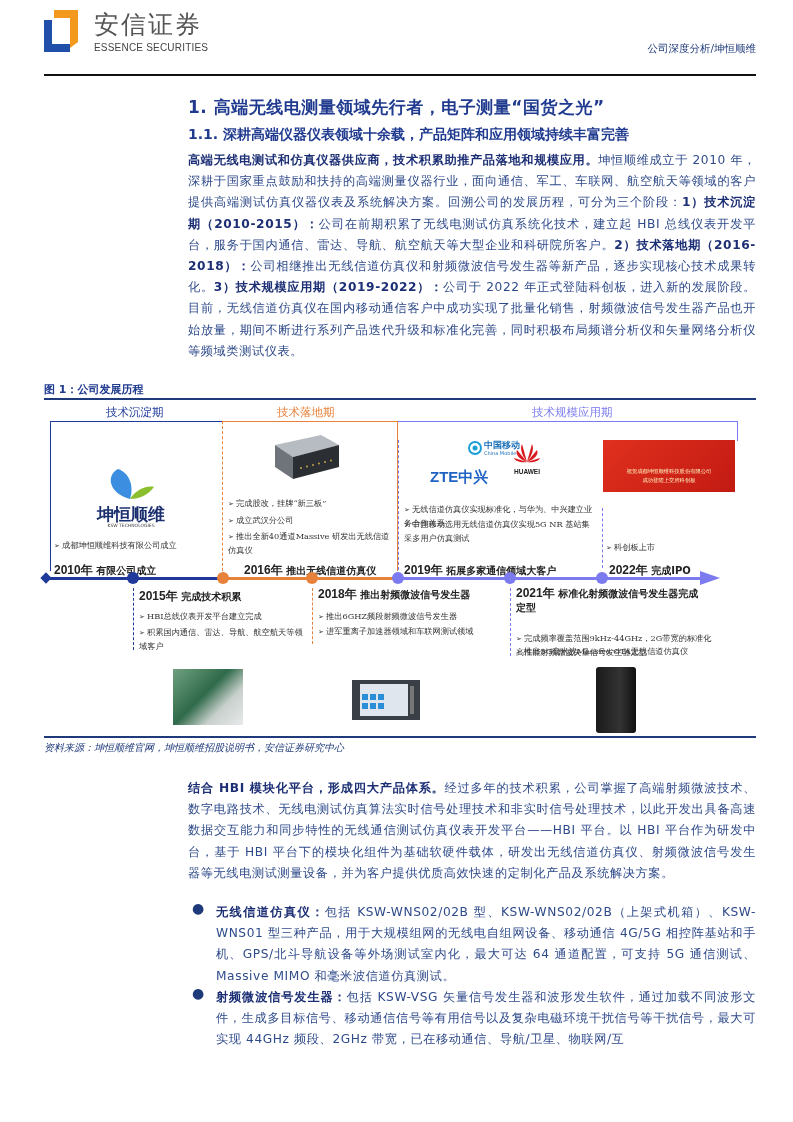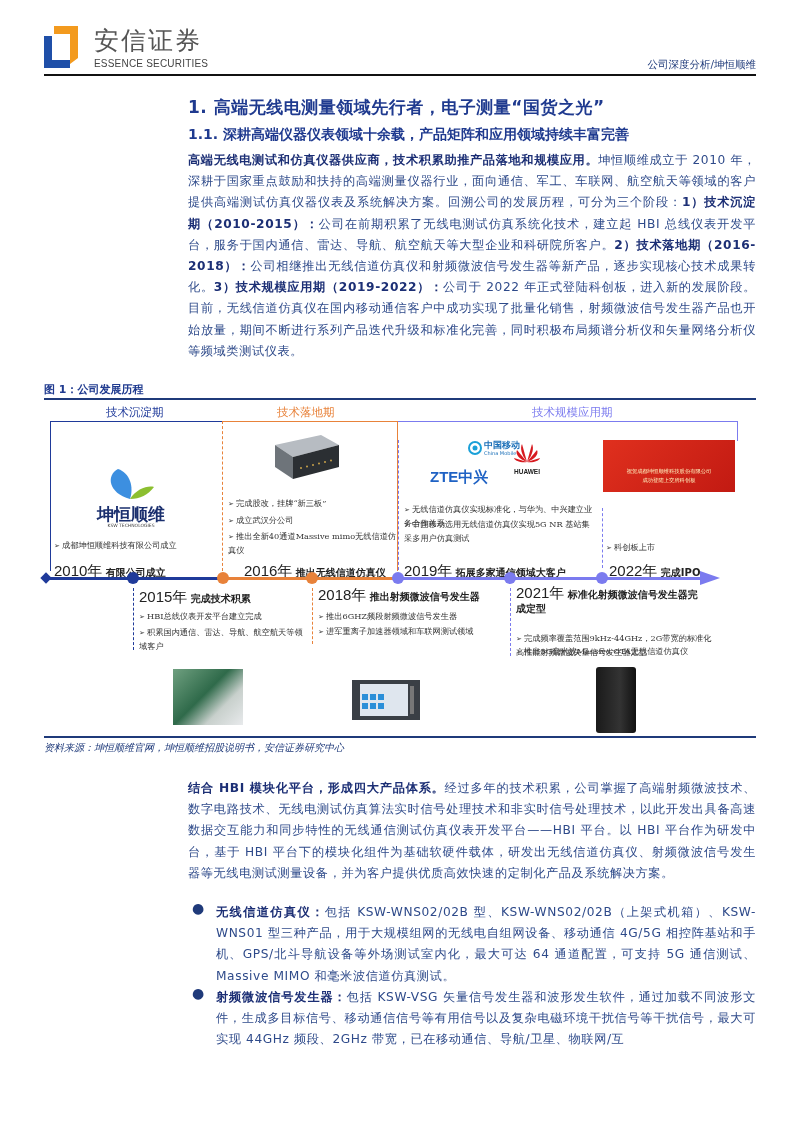--- a/index.html
+++ b/index.html
@@ -1,20 +1,20 @@
 <!DOCTYPE html>
 <html><head>
 <meta charset="utf-8">
 <style>
   * { box-sizing: border-box; margin: 0; padding: 0; }
   html, body { width: 793px; height: 1122px; background: #ffffff; overflow: hidden; }
   body { position: relative; font-family: "DejaVu Sans", "Liberation Sans", sans-serif; color: #1f3a7a; }
 
   
-  .header { position: absolute; left: 44px; top: 24px; width: 712px; height: 50px; }
+  .header { position: absolute; left: 44px; top: 8px; width: 712px; height: 50px; }
   .logo-mark { position: absolute; left: 0; top: 2px; width: 34px; height: 42px; }
   .logo-cn { position: absolute; left: 50px; top: 0px; font-size: 25px; color: #555; letter-spacing: 2px; font-family: "DejaVu Sans", sans-serif; }
   .logo-en { position: absolute; left: 50px; top: 34px; font-size: 10px; color: #444; font-family: "Liberation Sans", sans-serif; letter-spacing: 0.2px; }
   .header-right { position: absolute; right: 0; top: 34px; font-size: 10.5px; color: #1f3a7a; font-family: "DejaVu Serif", serif; }
   .header-rule { position: absolute; left: 44px; top: 74px; width: 712px; height: 1.5px; background: #111; }
 
   
   .content { position: absolute; left: 188px; width: 568px; }
   .h1 { position: absolute; left: 188px; top: 96px; font-size: 17px; font-weight: bold; color: #1f3a8f; letter-spacing: 0.5px; }
   .h2 { position: absolute; left: 188px; top: 126px; font-size: 14px; font-weight: bold; color: #1f3a8f; }
@@ -28,21 +28,21 @@
   .fig-rule-bot { position: absolute; left: 44px; top: 736px; width: 712px; height: 1.5px; background: #1f3a7a; }
   .fig-source { position: absolute; left: 44px; top: 741px; font-size: 10px; font-style: italic; color: #1f3a7a; font-family: "DejaVu Serif", serif; }
 
   .phase-label { position: absolute; top: 405px; font-size: 11.5px; font-family: "DejaVu Serif", serif; }
   .phase-box { position: absolute; top: 421px; height: 150px; border: 1.5px solid; border-bottom: none; }
 
   .bullet { position: absolute; font-size: 8.2px; line-height: 13px; color: #333; font-family: "DejaVu Serif", serif; }
   .bullet::before { content: "➢ "; font-size: 7px; }
 
   .year-label { position: absolute; font-size: 10px; font-weight: bold; color: #222; white-space: nowrap; }
-  .year-label .yr { font-family: "Liberation Sans", sans-serif; font-weight: normal; font-size: 15px; }
+  .year-label .yr { font-family: "Liberation Sans", sans-serif; font-weight: bold; font-size: 12px; }
 
   .tick { position: absolute; width: 1.5px; }
   .timeline { position: absolute; top: 577px; height: 3px; }
   .dot { position: absolute; top: 572px; width: 12px; height: 12px; border-radius: 50%; }
   .arrow { position: absolute; left: 700px; top: 571px; width: 0; height: 0; border-top: 7px solid transparent; border-bottom: 7px solid transparent; border-left: 20px solid #7b7bef; }
   .diamond { position: absolute; left: 42px; top: 574px; width: 8px; height: 8px; background: #1f3a9a; transform: rotate(45deg); }
 
   
   .img { position: absolute; }
 
@@ -137,21 +137,21 @@
 
 <div class="img" style="left:603px;top:440px;width:132px;height:52px;background:linear-gradient(135deg,#e0301e,#c21a12);">
   <div style="position:absolute;left:0;right:0;top:28px;text-align:center;font-size:5.3px;color:#fff3c0;">祝贺成都坤恒顺维科技股份有限公司</div>
   <div style="position:absolute;left:0;right:0;top:37px;text-align:center;font-size:5.3px;color:#fff3c0;">成功登陆上交所科创板</div>
 </div>
 
 <div class="bullet" style="left:54px;top:539px;width:165px;">成都坤恒顺维科技有限公司成立</div>
 
 <div class="bullet" style="left:228px;top:497px;width:168px;">完成股改，挂牌“新三板”</div>
 <div class="bullet" style="left:228px;top:514px;width:168px;">成立武汉分公司</div>
-<div class="bullet" style="left:228px;top:530px;width:168px;">推出全新40通道Massive mimo无线信道仿真仪</div>
+<div class="bullet" style="left:228px;top:530px;width:168px;">推出全新40通道Massive 研发出无线信道仿真仪</div>
 
 <div class="bullet" style="left:404px;top:503px;width:190px;">无线信道仿真仪实现标准化，与华为、中兴建立业务合作关系</div>
 <div class="bullet" style="left:404px;top:518px;width:190px;">中国移动选用无线信道仿真仪实现5G NR 基站集采多用户仿真测试</div>
 
 <div class="bullet" style="left:606px;top:541px;width:120px;">科创板上市</div>
 
 <div class="year-label" style="left:54px;top:562px;"><span class="yr">2010年</span> <span>有限公司成立</span></div>
 <div class="year-label" style="left:244px;top:562px;"><span class="yr">2016年</span> <span>推出无线信道仿真仪</span></div>
 <div class="year-label" style="left:404px;top:562px;"><span class="yr">2019年</span> <span>拓展多家通信领域大客户</span></div>
 <div class="year-label" style="left:609px;top:562px;"><span class="yr">2022年</span> <span>完成IPO</span></div>

